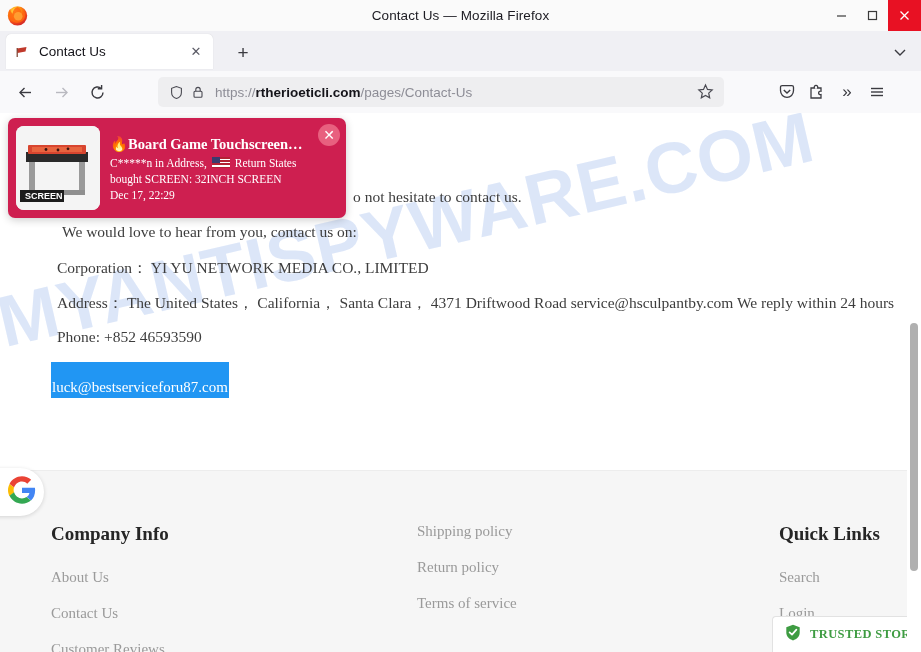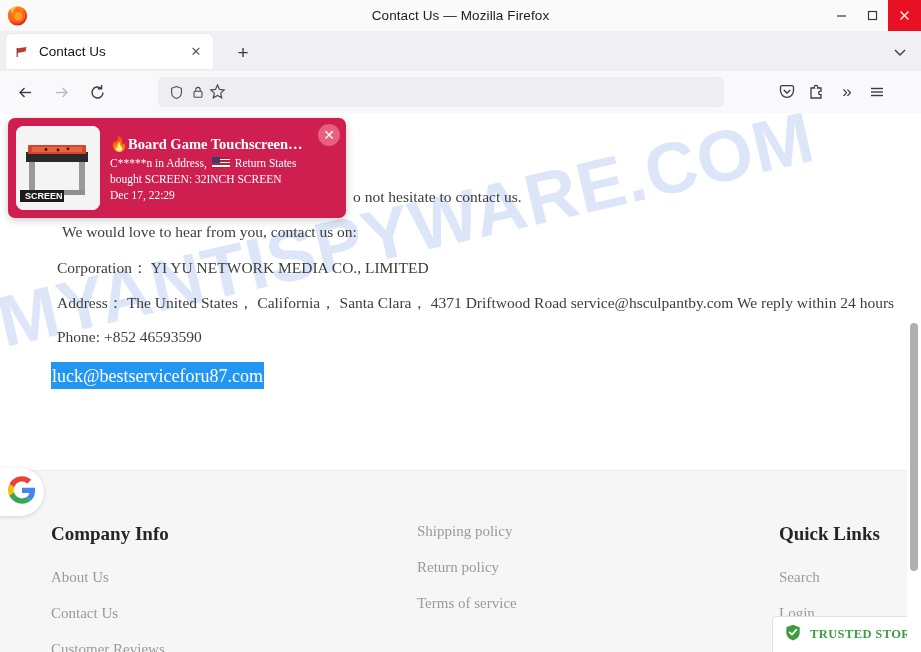--- a/index.html
+++ b/index.html
@@ -242,24 +242,24 @@
   }
   .ct-line a,
   .ct-email {
     color: #3d3d3d;
     text-decoration: none;
     text-align: right;
   }
   .sel-email {
     position: absolute;
     font-family: "Liberation Serif", serif;
-    font-size: 18px;
+    font-size: 15px;
     background: #2196f3;
     color: #ffffff;
-    padding: 4px 1px 2px 1px;
+    padding: 17px 1px 2px 1px;
     white-space: nowrap;
   }
 
   
   .footer {
     position: absolute;
     left: 0;
     top: 357px;
     width: 907px;
     height: 182px;
@@ -525,20 +525,21 @@
       <svg width="15" height="15" viewBox="0 0 15 15">
           <path d="M7.5 1.5 2.6 3.3v4.1c0 3 2.1 5.2 4.9 6.1 2.8-.9 4.9-3.1 4.9-6.1V3.3z" fill="none" stroke="currentColor" stroke-width="1.1"></path>
         </svg>
     </span>
     <span class="ub-icon">
       <svg width="14" height="14" viewBox="0 0 14 14">
           <rect x="3" y="6.2" width="8" height="6" rx="1" fill="none" stroke="currentColor" stroke-width="1.1"></rect>
           <path d="M4.8 6.2V4.6a2.2 2.2 0 0 1 4.4 0v1.6" fill="none" stroke="currentColor" stroke-width="1.1"></path>
         </svg>
     </span>
+    <span class="url-text"><span>https://</span><b>rtherioeticli.com</b><span>/pages/Contact-Us</span></span>
     <span class="ub-star">
       <svg width="17" height="17" viewBox="0 0 17 17">
           <polygon points="8.5,2 10.5,6.4 15.2,6.9 11.7,10.1 12.7,14.8 8.5,12.4 4.3,14.8 5.3,10.1 1.8,6.9 6.5,6.4" fill="none" stroke="currentColor" stroke-width="1.2"></polygon>
         </svg>
     </span>
   </div>
 
   <div class="toolbar-right" style="left:772px;">
     <div class="tb-icon">
       <svg width="18" height="18" viewBox="0 0 18 18">

